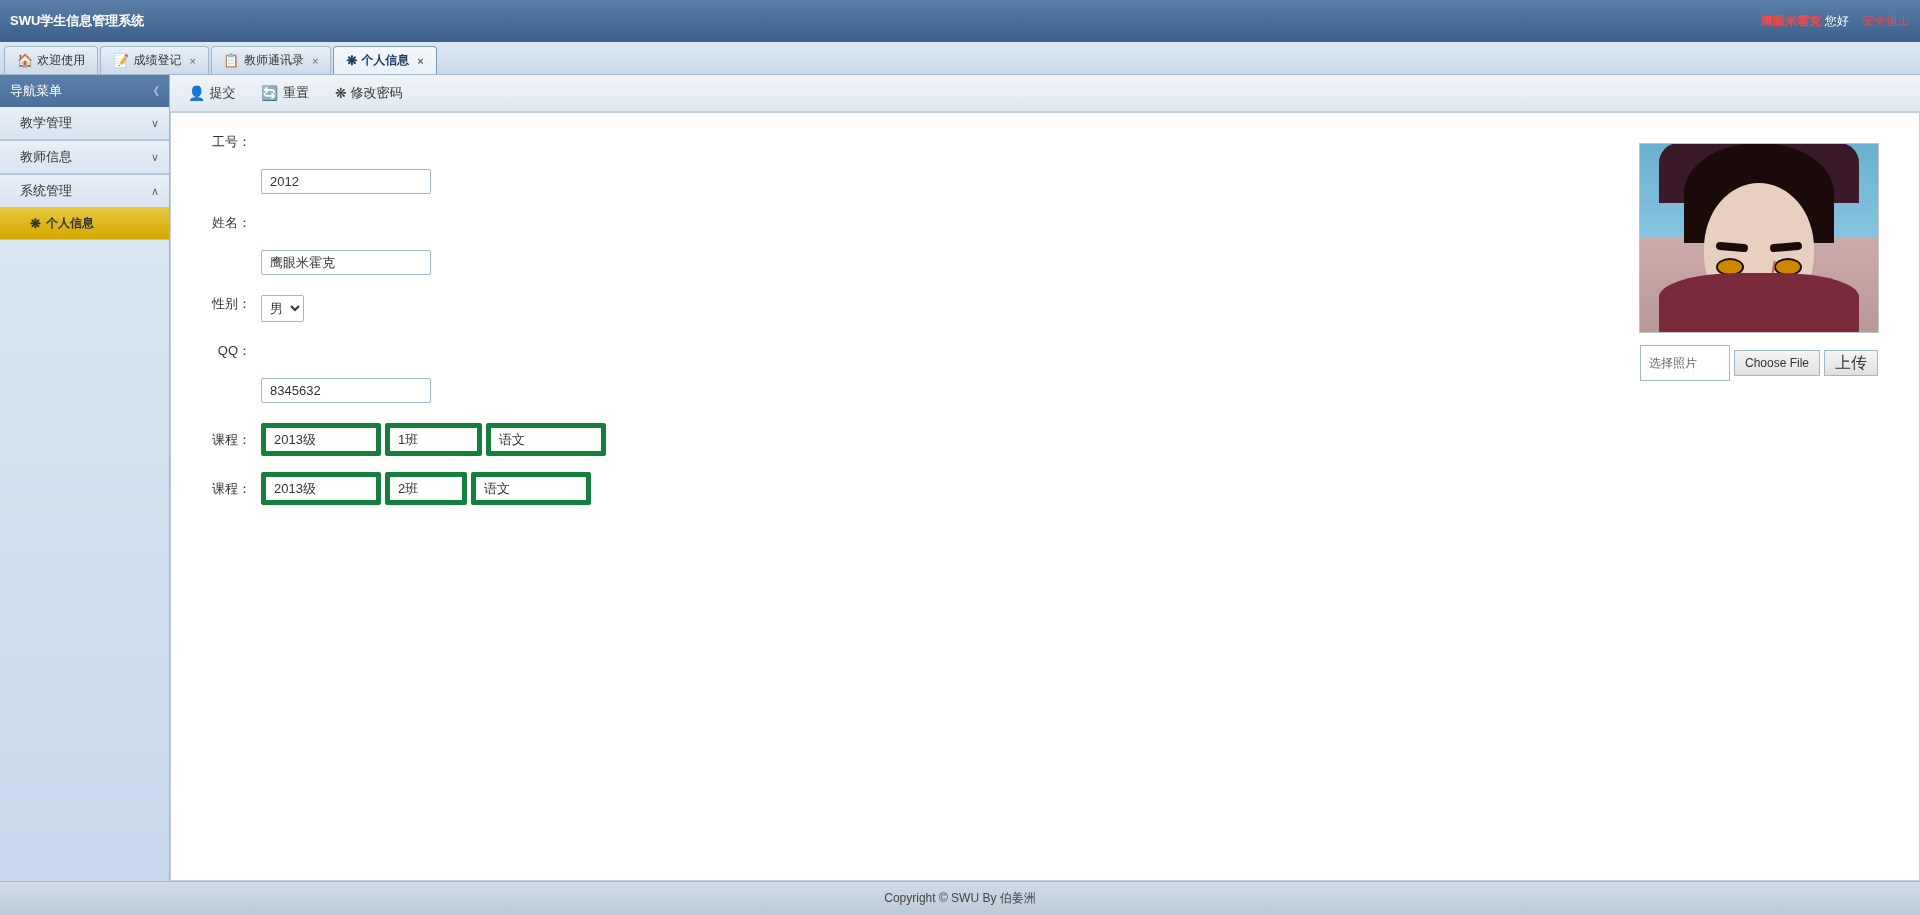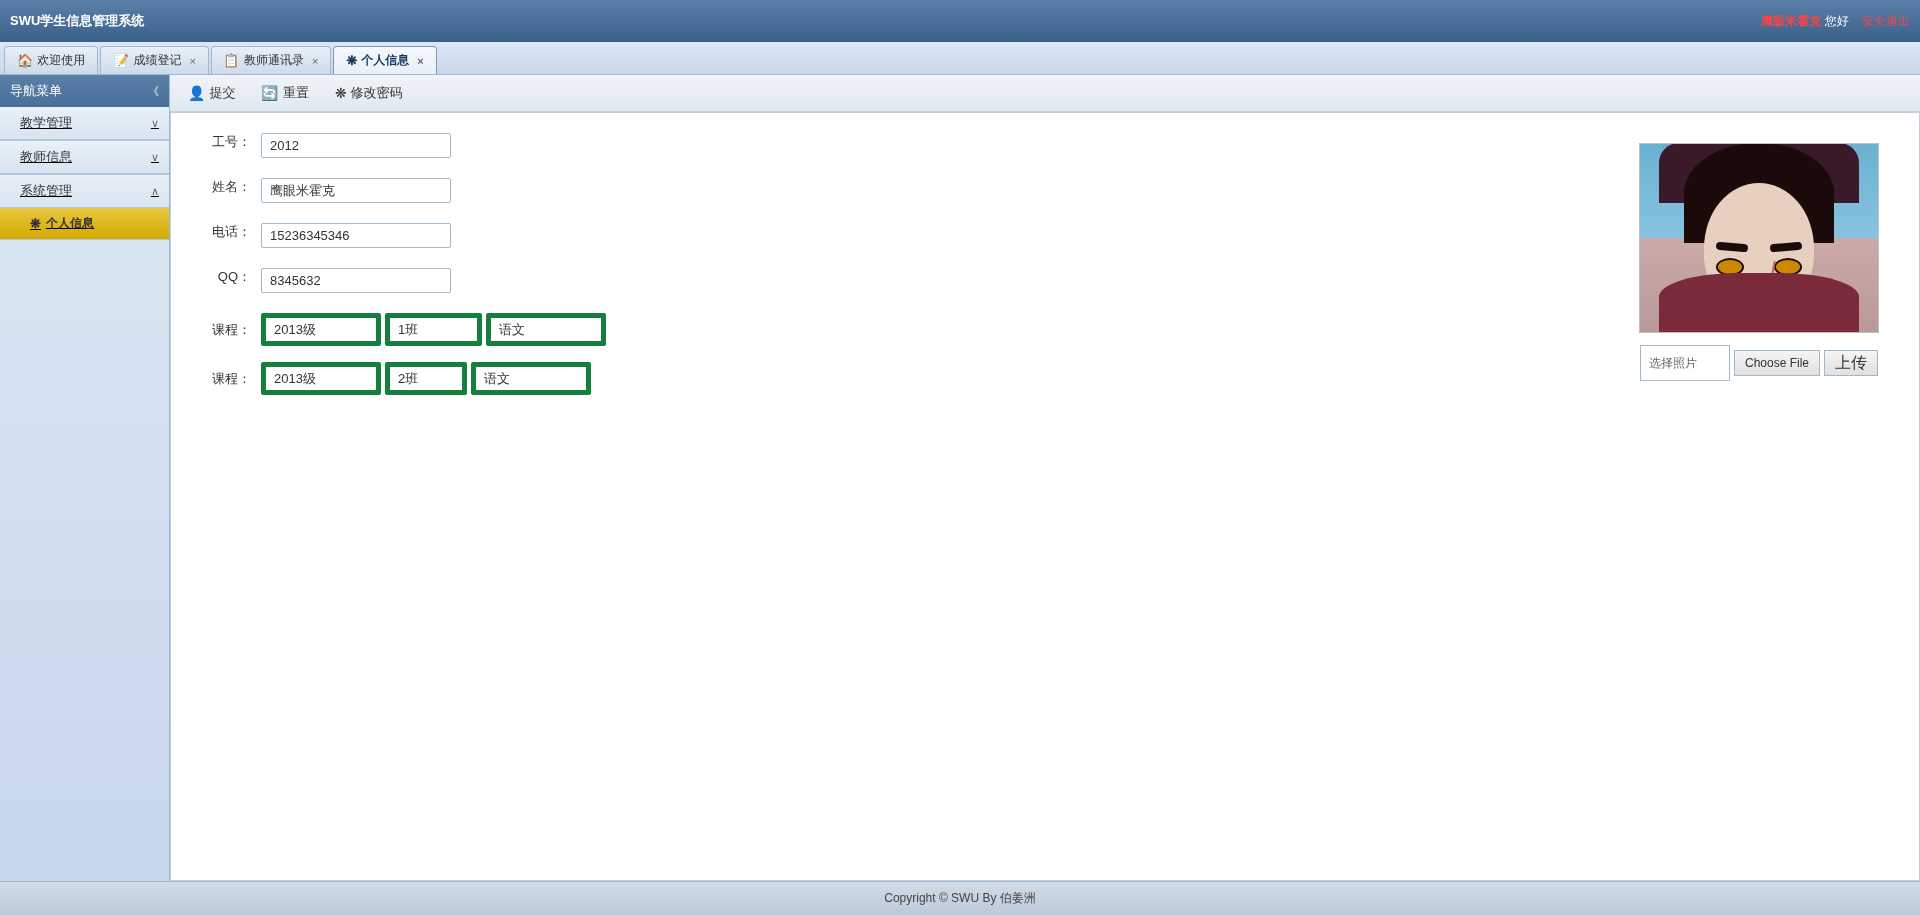--- a/index.html
+++ b/index.html
@@ -75,21 +75,20 @@
       padding: 7px 10px;
       font-size: 13px;
       display: flex;
       justify-content: space-between;
       align-items: center;
       cursor: pointer;
     }
     .sidebar-header .arrow { font-size: 11px; }
     .sidebar-section {
       border-bottom: 1px solid #b0c8dc;
-      text-decoration: underline;
     }
     .sidebar-section-title {
       background: linear-gradient(to bottom, #e8f0f8, #d8e4f0);
       padding: 7px 10px 7px 20px;
       font-size: 13px;
       color: #333;
       display: flex;
       justify-content: space-between;
       align-items: center;
       cursor: pointer;
@@ -171,21 +170,21 @@
     }
     .form-input {
       border: 1px solid #a0b8cc;
       padding: 4px 8px;
       font-size: 13px;
       color: #333;
       outline: none;
       border-radius: 2px;
       background: white;
     }
-    .form-input-wide { width: 190px; }
+    .form-input-wide { width: 170px; margin-top: 36px; }
     .form-select {
       border: 1px solid #a0b8cc;
       padding: 4px 4px;
       font-size: 13px;
       color: #333;
       outline: none;
       border-radius: 2px;
       background: white;
       cursor: pointer;
     }
@@ -492,25 +491,28 @@
         <div class="form-row">
           <label class="form-label">工号：</label>
           <input type="text" class="form-input form-input-wide" value="2012" style="">
         </div>
 
         <div class="form-row">
           <label class="form-label">姓名：</label>
           <input type="text" class="form-input form-input-wide" value="鹰眼米霍克" style="">
         </div>
 
-
         <div class="form-row">
-          <label class="form-label">电话：</label>
-          <input type="text" class="form-input form-input-wide" value="15236345346" style="">
-        </div>
+          <label class="form-label">性别：</label>
+          <select class="form-select">
+            <option value="男">男</option>
+            <option value="女">女</option>
+          </select>
+        </div>
+
 
         <div class="form-row">
           <label class="form-label">QQ：</label>
           <input type="text" class="form-input form-input-wide" value="8345632" style="">
         </div>
 
         <div class="course-row">
           <label class="form-label">课程：</label>
           <input type="text" class="course-input" style="width: 120px;" value="2013级">
           <input type="text" class="course-input" style="width: 97px;" value="1班">

